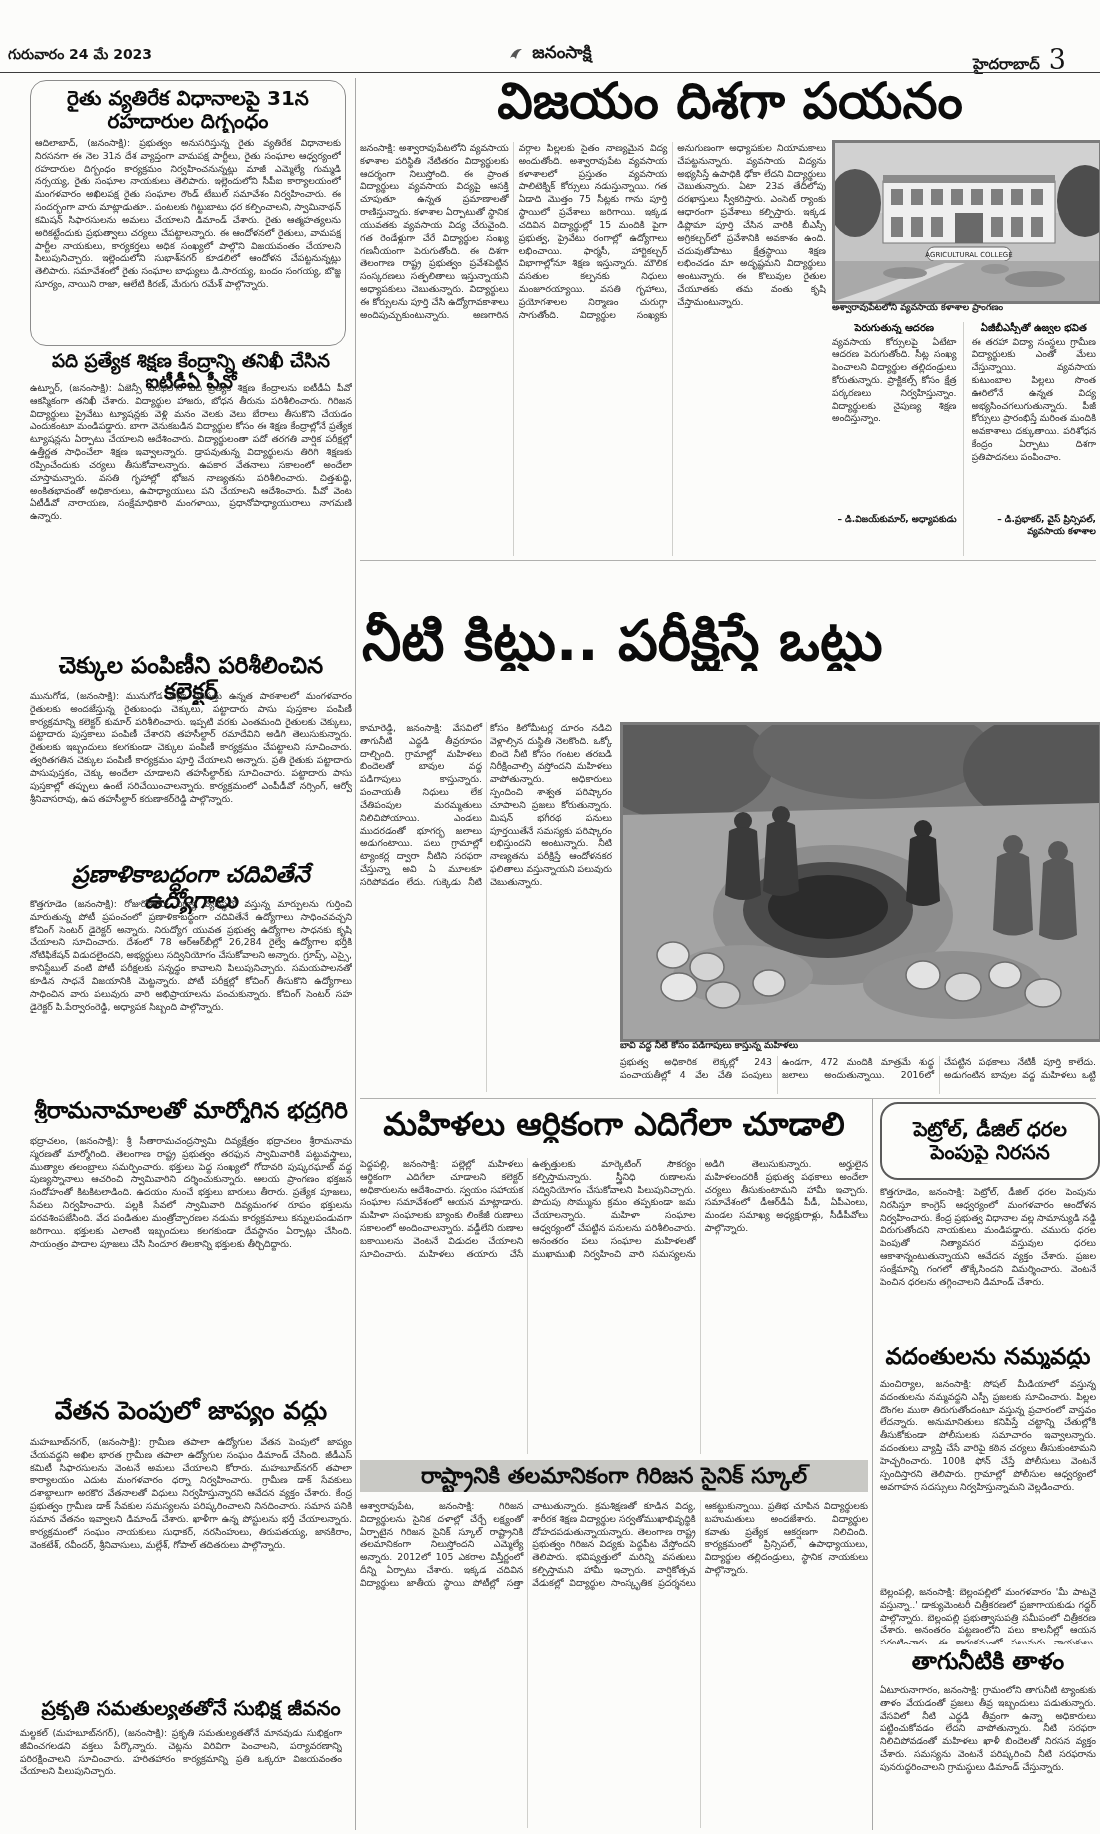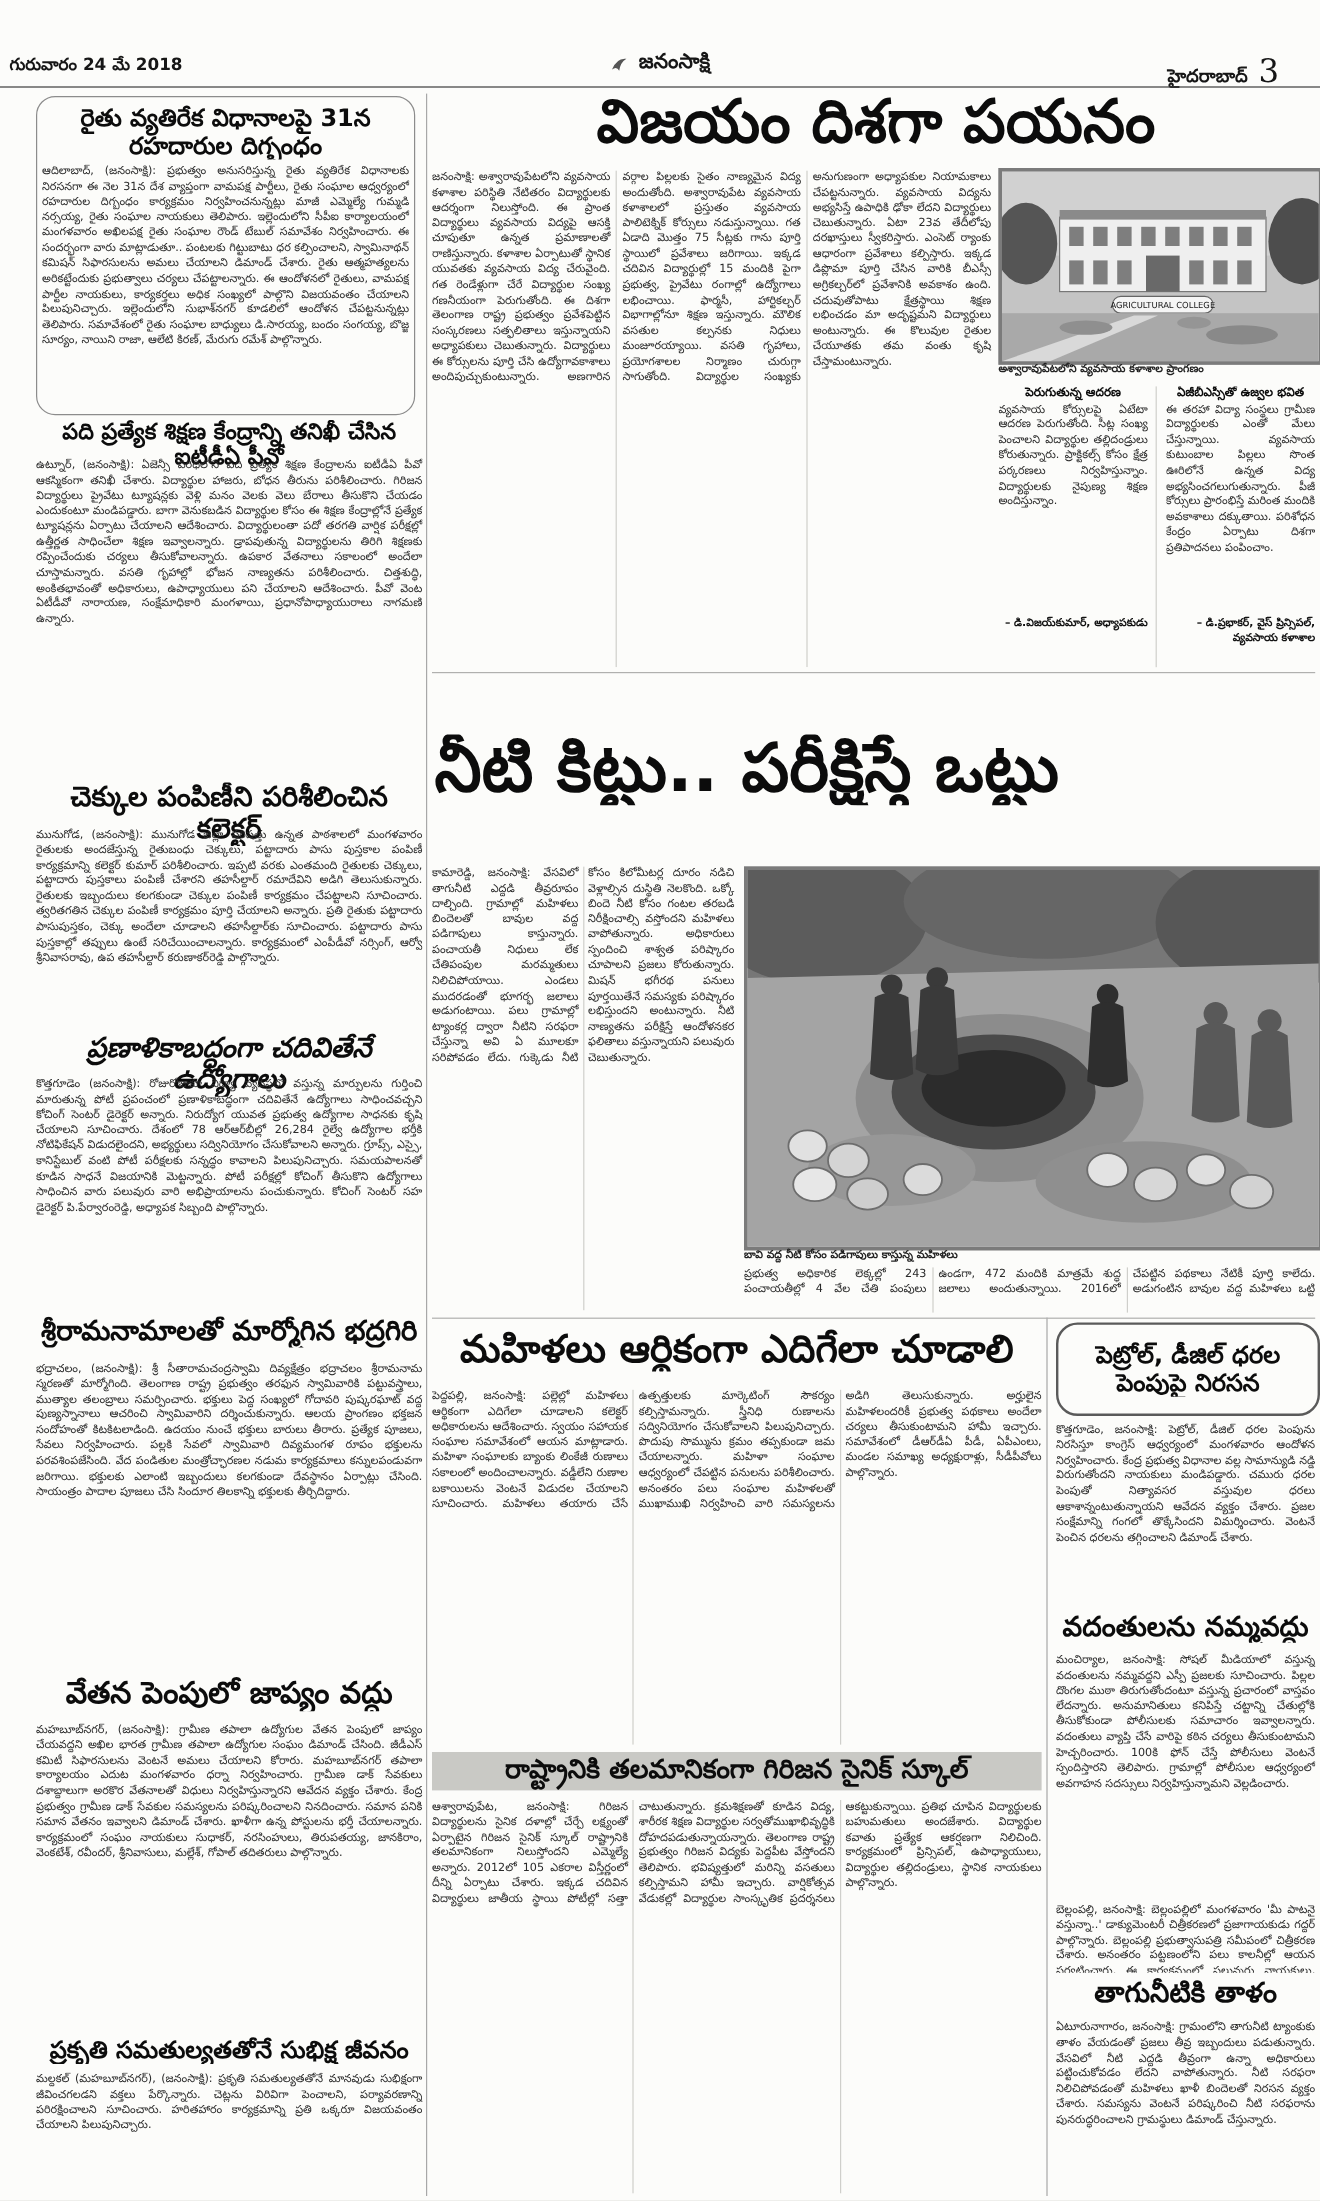--- a/index.html
+++ b/index.html
@@ -14,21 +14,21 @@
   .hline{height:1px;background:#8a8a8a;}
   .colrule{column-gap:10px;column-rule:1px solid #cfcfcb;}
   svg{display:block;}
   .photo{filter:grayscale(1) contrast(1.03);border:3px solid #3b82f6;background:#7dd3fc;}
 </style>
 </head>
 <body>
 
 <div id="page">
 
-  <div class="abs" style="left:8px;top:46px;font-size:14px;font-weight:bold;">గురువారం 24 మే 2018</div>
+  <div class="abs" style="left:8px;top:46px;font-size:14px;font-weight:bold;">గురువారం 24 మే 2023</div>
 
   <div class="abs" style="left:0;top:42px;width:1100px;text-align:center;">
     <span style="display:inline-block;vertical-align:middle;margin-right:3px;">
       <svg width="16" height="16" viewBox="0 0 16 16">
           <path d="M2 12 Q6 2 14 3 Q9 6 8 13 Q6 9 2 12Z" fill="#555"></path>
         </svg>
     </span>
     <span style="font-size:17px;font-weight:bold;vertical-align:middle;">జనంసాక్షి</span>
   </div>
 
@@ -69,21 +69,21 @@
     <div class="abs body-txt" style="left:30px;top:1135px;width:322px;height:258px;">భద్రాచలం, (జనంసాక్షి): శ్రీ సీతారామచంద్రస్వామి దివ్యక్షేత్రం భద్రాచలం శ్రీరామనామ స్మరణతో మార్మోగింది. తెలంగాణ రాష్ట్ర ప్రభుత్వం తరఫున స్వామివారికి పట్టువస్త్రాలు, ముత్యాల తలంబ్రాలు సమర్పించారు. భక్తులు పెద్ద సంఖ్యలో గోదావరి పుష్కరఘాట్ వద్ద పుణ్యస్నానాలు ఆచరించి స్వామివారిని దర్శించుకున్నారు. ఆలయ ప్రాంగణం భక్తజన సందోహంతో కిటకిటలాడింది. ఉదయం నుంచే భక్తులు బారులు తీరారు. ప్రత్యేక పూజలు, సేవలు నిర్వహించారు. పల్లకి సేవలో స్వామివారి దివ్యమంగళ రూపం భక్తులను పరవశింపజేసింది. వేద పండితుల మంత్రోచ్ఛారణల నడుమ కార్యక్రమాలు కన్నులపండువగా జరిగాయి. భక్తులకు ఎలాంటి ఇబ్బందులు కలగకుండా దేవస్థానం ఏర్పాట్లు చేసింది. సాయంత్రం పాదాల పూజలు చేసి సిందూర తిలకాన్ని భక్తులకు తీర్చిదిద్దారు.</div>
   </div>
 
   <div>
     <div class="abs hl" style="left:30px;top:1397px;width:322px;font-size:25px;">వేతన పెంపులో జాప్యం వద్దు</div>
     <div class="abs body-txt" style="left:30px;top:1436px;width:322px;height:256px;">మహబూబ్‌నగర్, (జనంసాక్షి): గ్రామీణ తపాలా ఉద్యోగుల వేతన పెంపులో జాప్యం చేయవద్దని అఖిల భారత గ్రామీణ తపాలా ఉద్యోగుల సంఘం డిమాండ్ చేసింది. జీడీఎస్ కమిటీ సిఫారసులను వెంటనే అమలు చేయాలని కోరారు. మహబూబ్‌నగర్ తపాలా కార్యాలయం ఎదుట మంగళవారం ధర్నా నిర్వహించారు. గ్రామీణ డాక్ సేవకులు దశాబ్దాలుగా అరకొర వేతనాలతో విధులు నిర్వహిస్తున్నారని ఆవేదన వ్యక్తం చేశారు. కేంద్ర ప్రభుత్వం గ్రామీణ డాక్ సేవకుల సమస్యలను పరిష్కరించాలని నినదించారు. సమాన పనికి సమాన వేతనం ఇవ్వాలని డిమాండ్ చేశారు. ఖాళీగా ఉన్న పోస్టులను భర్తీ చేయాలన్నారు. కార్యక్రమంలో సంఘం నాయకులు సుధాకర్, నరసింహులు, తిరుపతయ్య, జానకిరాం, వెంకటేశ్, రవీందర్, శ్రీనివాసులు, మల్లేశ్, గోపాల్ తదితరులు పాల్గొన్నారు.</div>
   </div>
 
   <div>
     <div class="abs hl" style="left:30px;top:1697px;width:322px;font-size:20px;">ప్రకృతి సమతుల్యతతోనే సుభిక్ష జీవనం</div>
-    <div class="abs body-txt" style="left:30px;top:1727px;width:322px;height:100px;">మల్దకల్ (మహబూబ్‌నగర్), (జనంసాక్షి): ప్రకృతి సమతుల్యతతోనే మానవుడు సుభిక్షంగా జీవించగలడని వక్తలు పేర్కొన్నారు. చెట్లను విరివిగా పెంచాలని, పర్యావరణాన్ని పరిరక్షించాలని సూచించారు. హరితహారం కార్యక్రమాన్ని ప్రతి ఒక్కరూ విజయవంతం చేయాలని పిలుపునిచ్చారు.</div>
+    <div class="abs body-txt" style="left:20px;top:1727px;width:322px;height:100px;">మల్దకల్ (మహబూబ్‌నగర్), (జనంసాక్షి): ప్రకృతి సమతుల్యతతోనే మానవుడు సుభిక్షంగా జీవించగలడని వక్తలు పేర్కొన్నారు. చెట్లను విరివిగా పెంచాలని, పర్యావరణాన్ని పరిరక్షించాలని సూచించారు. హరితహారం కార్యక్రమాన్ని ప్రతి ఒక్కరూ విజయవంతం చేయాలని పిలుపునిచ్చారు.</div>
   </div>
 
   <div class="abs hl" style="left:365px;top:74px;width:730px;font-size:50px;line-height:1.1;">విజయం దిశగా పయనం</div>
 
   <div class="abs body-txt colrule" style="left:360px;top:142px;width:466px;height:414px;column-count:3;">
     <span>జనంసాక్షి: అశ్వారావుపేటలోని వ్యవసాయ కళాశాల పరిస్థితి నేటితరం విద్యార్థులకు ఆదర్శంగా నిలుస్తోంది. ఈ ప్రాంత విద్యార్థులు వ్యవసాయ విద్యపై ఆసక్తి చూపుతూ ఉన్నత ప్రమాణాలతో రాణిస్తున్నారు. కళాశాల ఏర్పాటుతో స్థానిక యువతకు వ్యవసాయ విద్య చేరువైంది. గత రెండేళ్లుగా చేరే విద్యార్థుల సంఖ్య గణనీయంగా పెరుగుతోంది. ఈ దిశగా తెలంగాణ రాష్ట్ర ప్రభుత్వం ప్రవేశపెట్టిన సంస్కరణలు సత్ఫలితాలు ఇస్తున్నాయని అధ్యాపకులు చెబుతున్నారు. విద్యార్థులు ఈ కోర్సులను పూర్తి చేసి ఉద్యోగావకాశాలు అందిపుచ్చుకుంటున్నారు. అణగారిన వర్గాల పిల్లలకు సైతం నాణ్యమైన విద్య అందుతోంది.</span>
     <span>అశ్వారావుపేట వ్యవసాయ కళాశాలలో ప్రస్తుతం వ్యవసాయ పాలిటెక్నిక్ కోర్సులు నడుస్తున్నాయి. గత ఏడాది మొత్తం 75 సీట్లకు గాను పూర్తి స్థాయిలో ప్రవేశాలు జరిగాయి. ఇక్కడ చదివిన విద్యార్థుల్లో 15 మందికి పైగా ప్రభుత్వ, ప్రైవేటు రంగాల్లో ఉద్యోగాలు లభించాయి. ఫార్మసీ, హార్టికల్చర్ విభాగాల్లోనూ శిక్షణ ఇస్తున్నారు. మౌలిక వసతుల కల్పనకు నిధులు మంజూరయ్యాయి. వసతి గృహాలు, ప్రయోగశాలల నిర్మాణం చురుగ్గా సాగుతోంది. విద్యార్థుల సంఖ్యకు అనుగుణంగా అధ్యాపకుల నియామకాలు చేపట్టనున్నారు.</span>
     <span>వ్యవసాయ విద్యను అభ్యసిస్తే ఉపాధికి ఢోకా లేదని విద్యార్థులు చెబుతున్నారు. ఏటా 23వ తేదీలోపు దరఖాస్తులు స్వీకరిస్తారు. ఎంసెట్ ర్యాంకు ఆధారంగా ప్రవేశాలు కల్పిస్తారు. ఇక్కడ డిప్లొమా పూర్తి చేసిన వారికి బీఎస్సీ అగ్రికల్చర్‌లో ప్రవేశానికి అవకాశం ఉంది. చదువుతోపాటు క్షేత్రస్థాయి శిక్షణ లభించడం మా అదృష్టమని విద్యార్థులు అంటున్నారు. ఈ కొలువుల రైతుల చేయూతకు తమ వంతు కృషి చేస్తామంటున్నారు.</span>
   </div>
 

